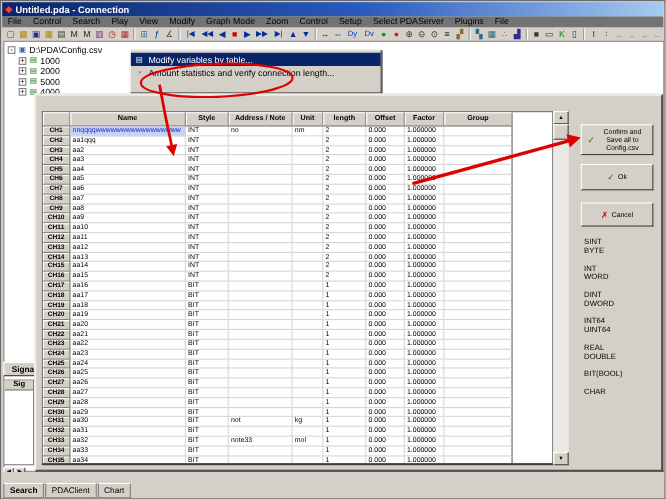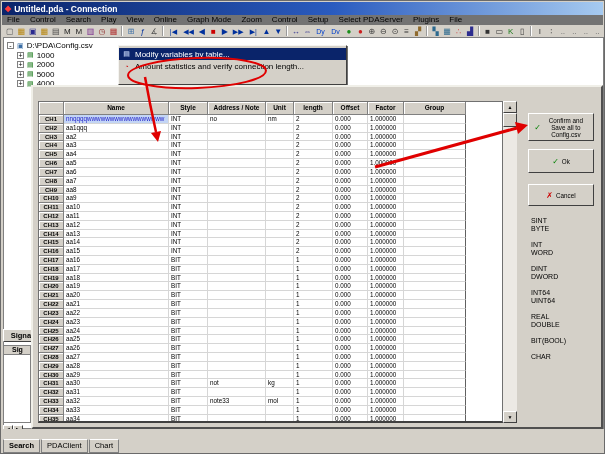--- a/index.html
+++ b/index.html
@@ -106,21 +106,21 @@
     <span class="app-icon">◆</span>
     <span>Untitled.pda - Connection</span>
   </div>
 
   <div class="menubar" id="menubar">
       <span>File</span>
       <span>Control</span>
       <span>Search</span>
       <span>Play</span>
       <span>View</span>
-      <span>Online</span>
+      <span>Modify</span>
       <span>Graph Mode</span>
       <span>Zoom</span>
       <span>Control</span>
       <span>Setup</span>
       <span>Select PDAServer</span>
       <span>Plugins</span>
       <span>File</span>
     </div>
 
   <div class="toolbar" id="toolbar">

